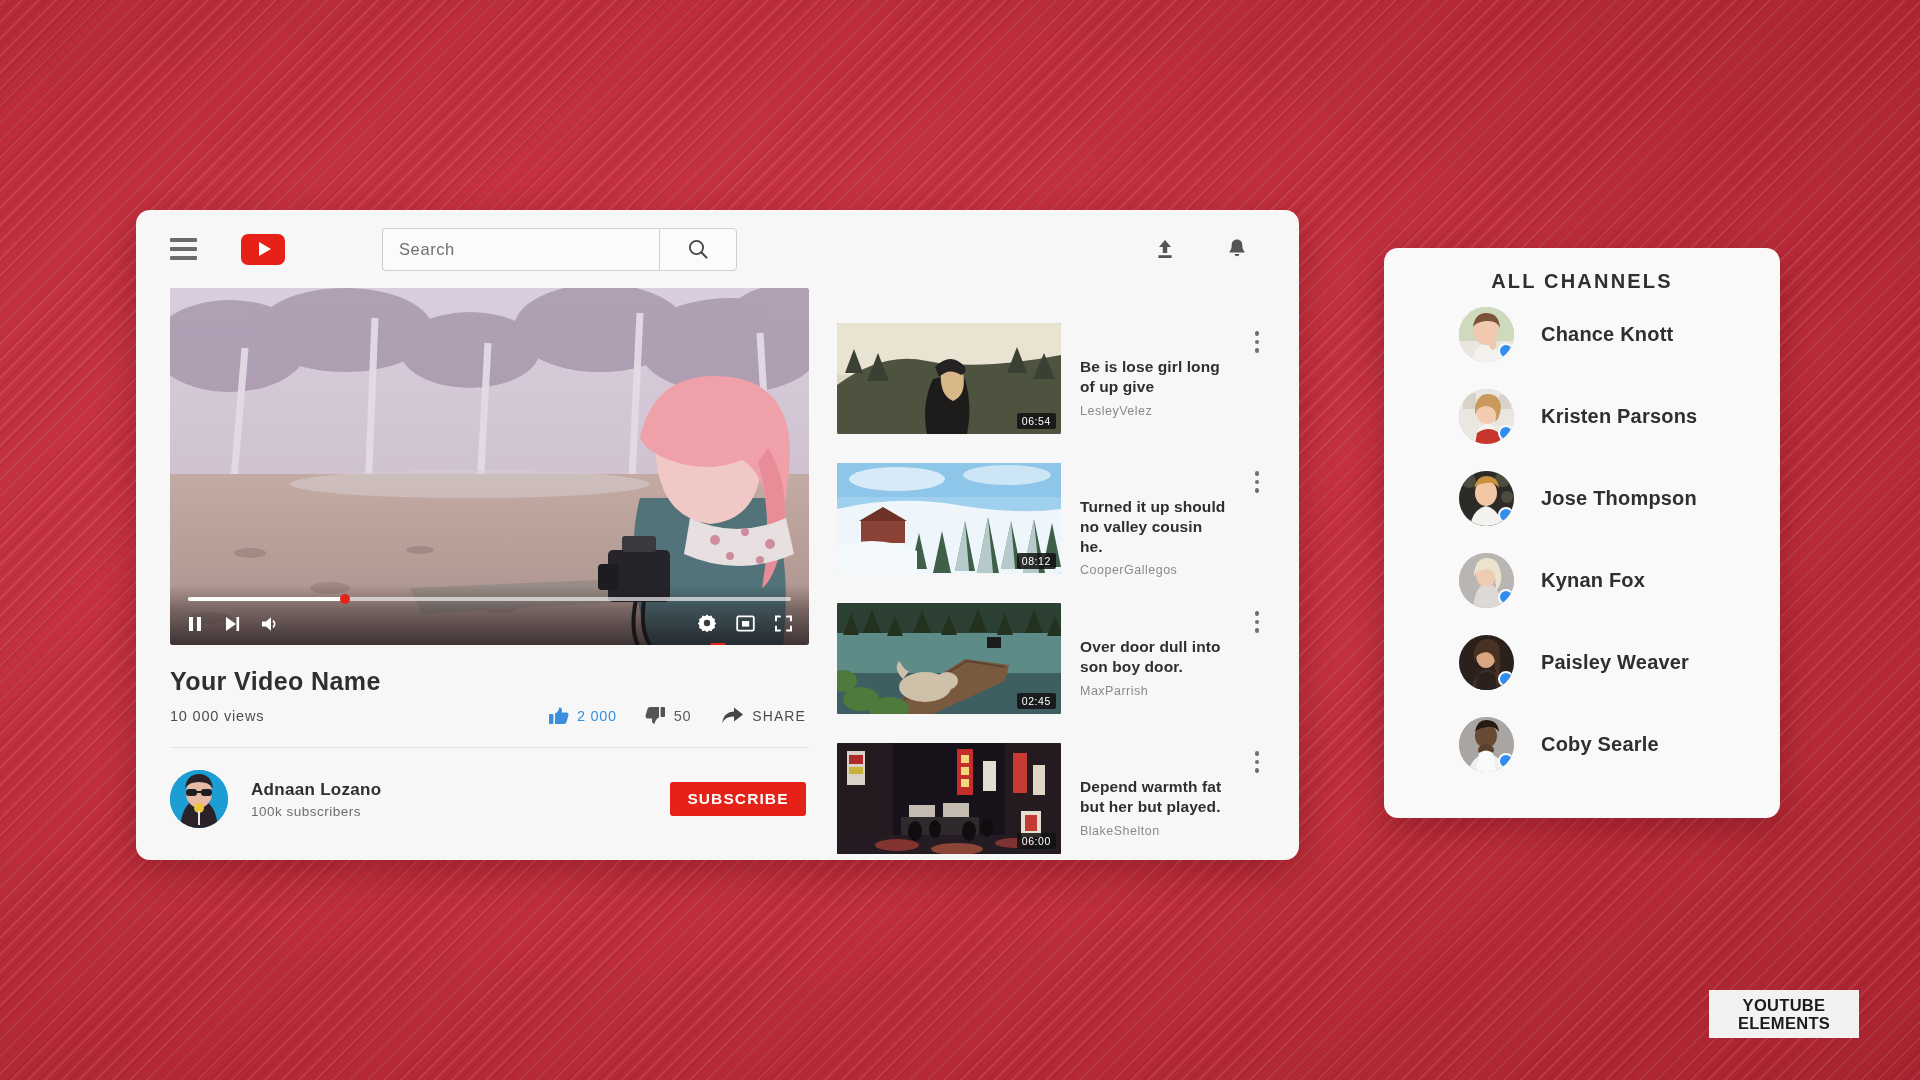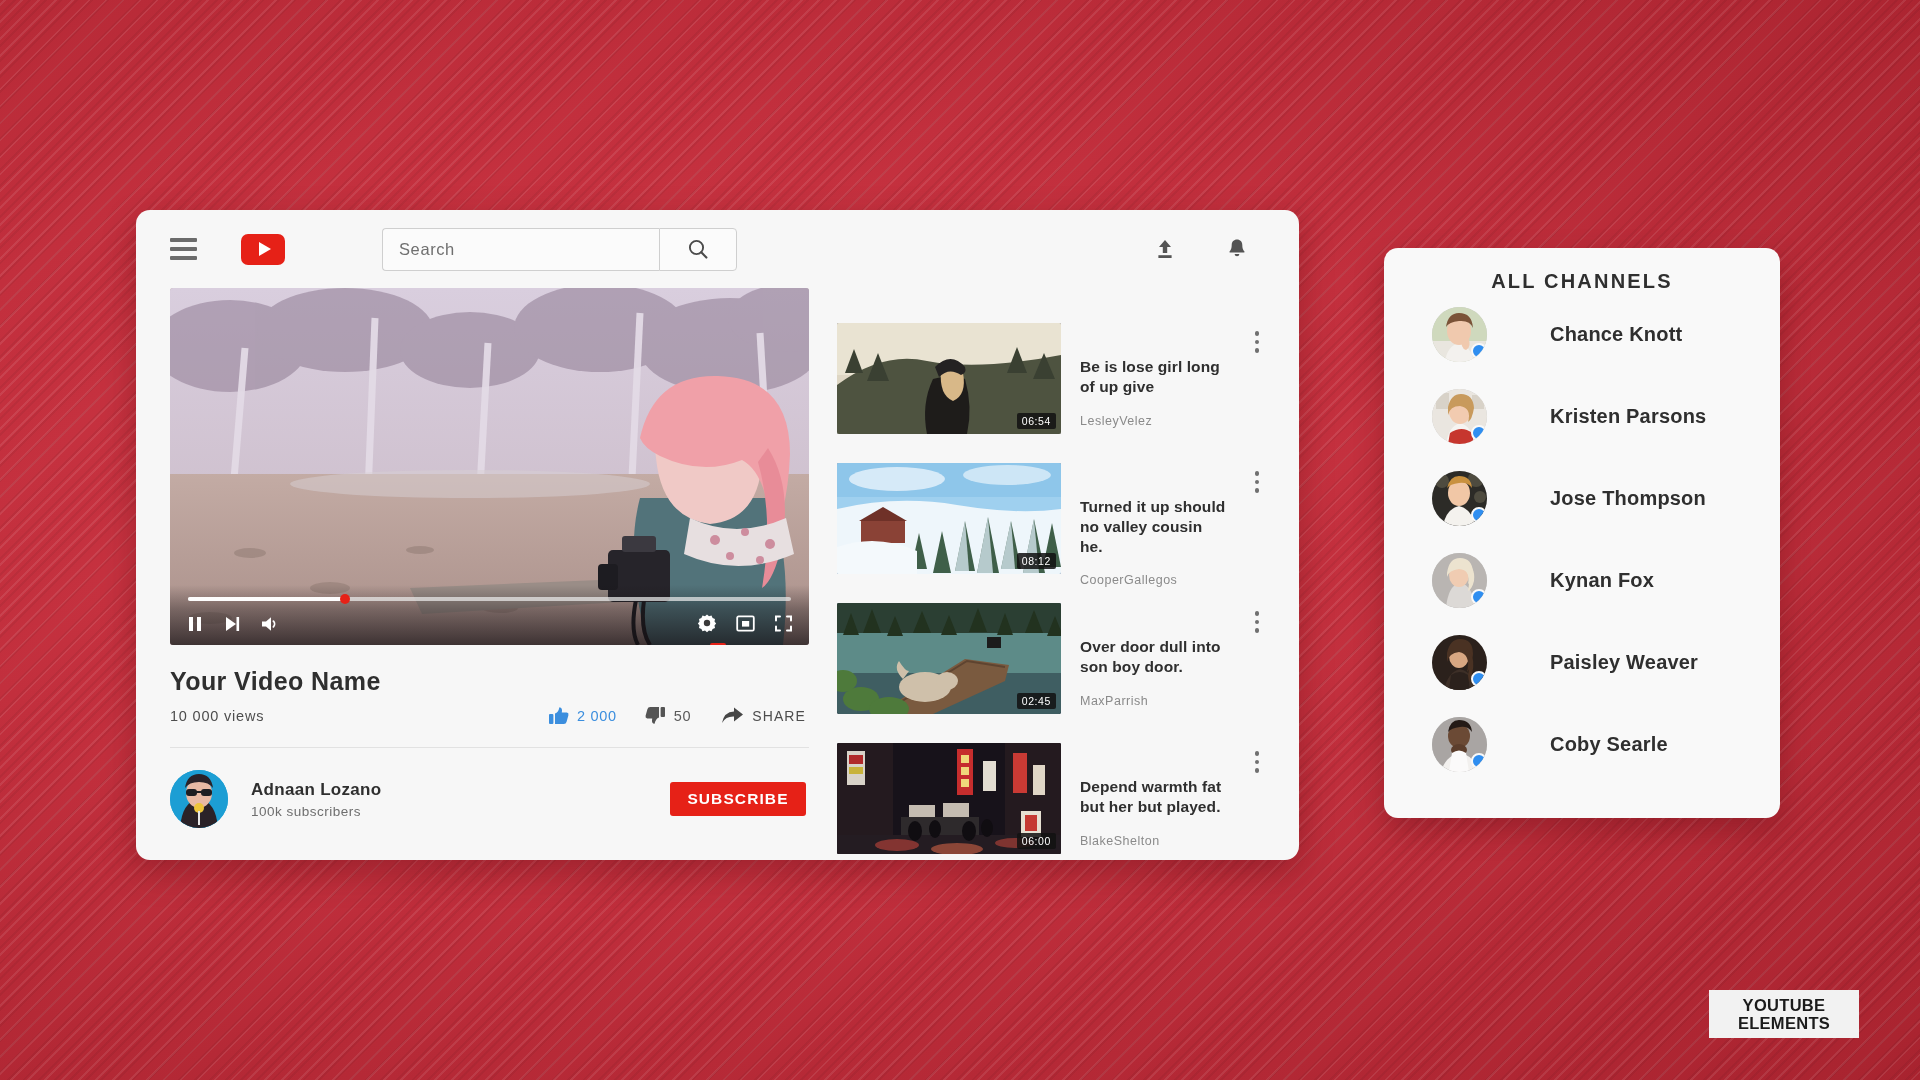--- a/index.html
+++ b/index.html
@@ -139,36 +139,36 @@
   .thumb {
     width:224px; height:111px; flex:none; border-radius:2px; overflow:hidden; position:relative;
     background:#0f172a;
   }
   .dur {
     position:absolute; right:5px; bottom:5px; background:rgba(17,17,17,.86); color:#fff;
     font-size:10.5px; padding:2px 5px; border-radius:2px; letter-spacing:.6px;
   }
   .vinfo { margin-left:19px; padding-top:34px; width:146px; }
   .vtitle { font-size:15.5px; font-weight:bold; color:#2f2f2f; line-height:1.28; letter-spacing:.1px; }
-  .vauthor { margin-top:17px; font-size:12.5px; color:#8a8a8a; letter-spacing:.5px; }
+  .vauthor { margin-top:7px; font-size:12.5px; color:#8a8a8a; letter-spacing:.5px; }
   .kebab {
     position:absolute; right:6px; top:8px; display:flex; flex-direction:column; gap:4px; cursor:pointer;
   }
   .kebab i { width:4.5px; height:4.5px; border-radius:50%; background:#707070; display:block; }
 
   
   #channels {
     position:absolute; left:1384px; top:248px; width:396px; height:570px;
     background:#f9f9f9; border-radius:14px; box-shadow:0 12px 30px rgba(60,0,6,0.26);
     padding-top:22px;
   }
   #channels-title {
     text-align:center; font-size:20px; font-weight:bold; color:#2f2f2f; letter-spacing:2.2px;
   }
-  .crow { display:flex; align-items:center; height:82px; padding-left:48px; cursor:pointer;gap:36px; }
+  .crow { display:flex; align-items:center; height:82px; padding-left:75px; cursor:pointer; }
   .cav {
     width:55px; height:55px; border-radius:50%; position:relative; flex:none; overflow:hidden;
     background:#c4c4c4;
   }
   .dot {
     position:absolute; right:0px; bottom:3px; width:12px; height:12px; border-radius:50%;
     background:#2f8ef0; border:2px solid #f9f9f9; box-sizing:content-box;
   }
   .cname { margin-left:27px; font-size:20px; font-weight:bold; color:#2f2f2f; letter-spacing:.2px; }
 

